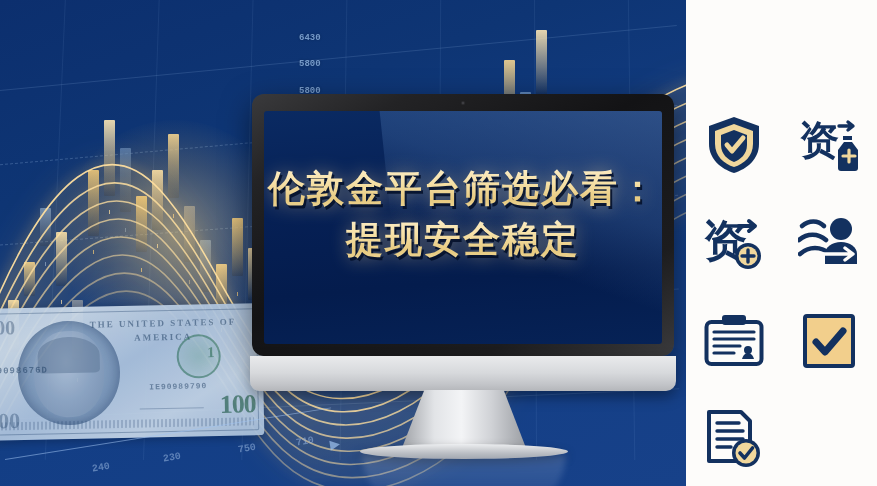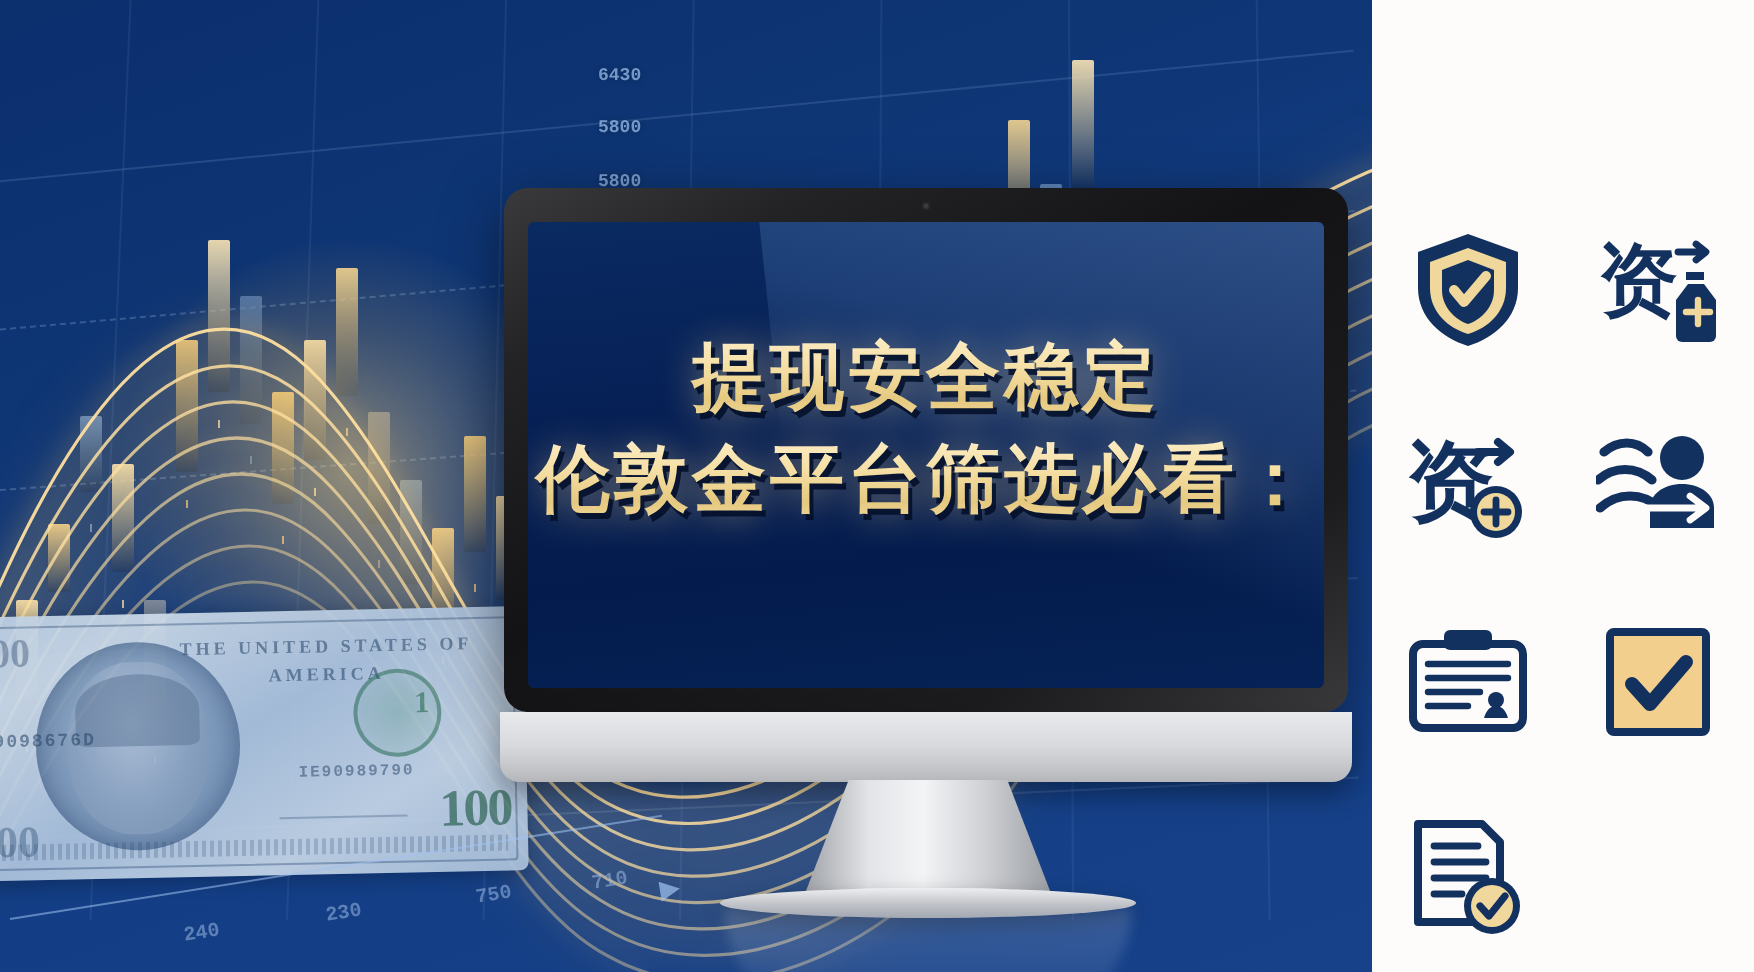--- a/index.html
+++ b/index.html
@@ -311,22 +311,22 @@
     <div class="xlab" style="left:238px;top:443px;transform:rotate(-9deg);">750</div>
     <div class="xlab" style="left:296px;top:436px;transform:rotate(-9deg);">710</div>
   </div>
 
   <div class="monitor">
     <div class="bezel"></div>
     <div class="cam"></div>
     <div class="screen">
       <div class="glare"></div>
       <div class="headline">
+        <div class="hl">伦敦金平台筛选必看：</div>
         <div class="hl">提现安全稳定</div>
-        <div class="hl">伦敦金平台筛选必看：</div>
       </div>
     </div>
     <div class="chin"></div>
     <div class="neck"></div>
     <div class="foot"></div>
     <div class="refl"></div>
   </div>
 
   <div class="right-panel">
     <div class="icon-grid">

